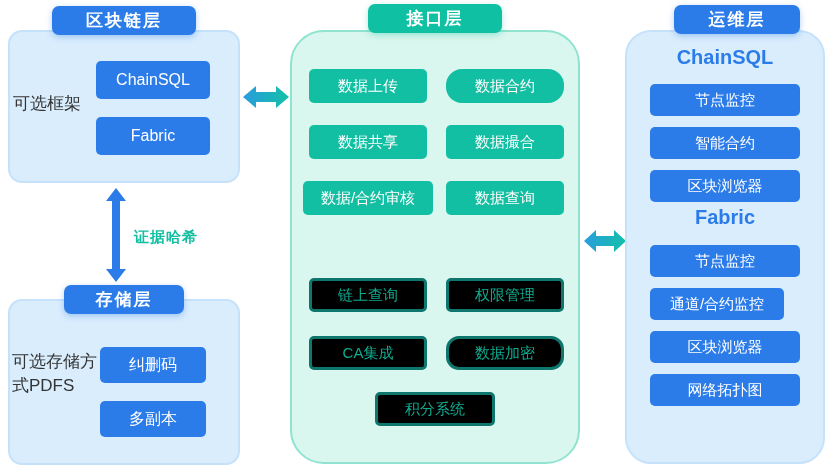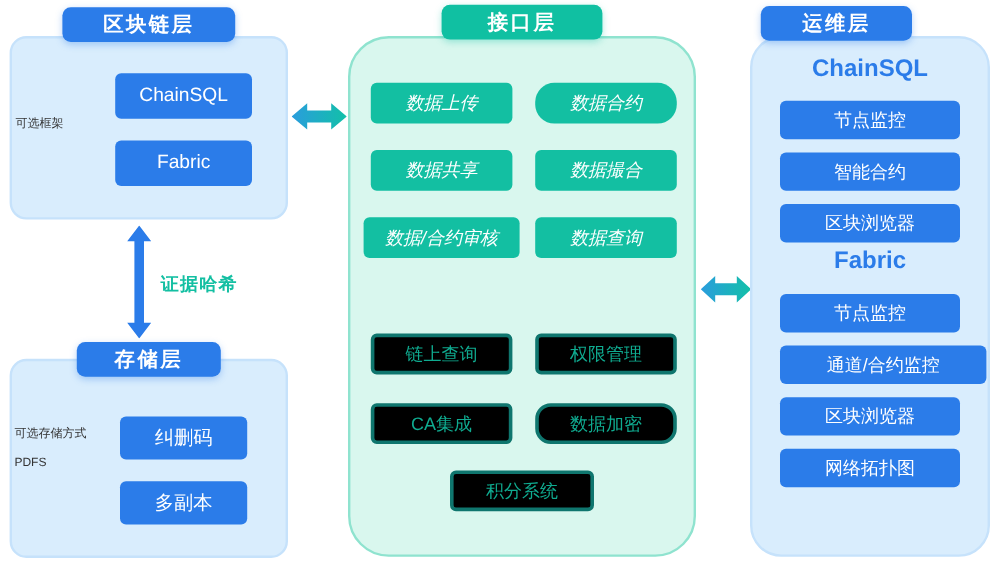--- a/index.html
+++ b/index.html
@@ -12,24 +12,24 @@
   .panel-green { background:#d9f7ee; border:2px solid #8fe3cf; border-radius:34px; }
 
   .badge { position:absolute; display:flex; align-items:center; justify-content:center;
            color:#ffffff; font-weight:700; font-size:17px; border-radius:7px; letter-spacing:2px; }
   .badge-blue { background:#2b7ce9; box-shadow:0 2px 6px rgba(43,124,233,.35); }
   .badge-teal { background:#10c0a2; box-shadow:0 2px 6px rgba(16,192,162,.35); }
 
   .btn { position:absolute; display:flex; align-items:center; justify-content:center;
          border-radius:5px; font-size:15px; white-space:nowrap; }
   .btn-blue { background:#2b7ce9; color:#ffffff; }
-  .btn-teal { background:#13bfa2; color:#ffffff;font-style:italic; }
+  .btn-teal { background:#13bfa2; color:#ffffff; }
   .btn-outline { background:#000000; border:3px solid #0f766e; color:#0fab90;text-align:center; }
 
-  .side-label { position:absolute; color:#333333; font-size:10px; line-height:24px; }
+  .side-label { position:absolute; color:#333333; font-size:17px; line-height:24px; }
   .group-heading { position:absolute; color:#2b7ce9; font-weight:700; font-size:20px; text-align:center; }
   .link-label { position:absolute; color:#13bfa2; font-weight:700; font-size:15px; letter-spacing:1px; }
   .arrow { position:absolute; }
 </style>
 </head>
 <body>
 
 <div class="canvas">
 
   <div class="panel panel-blue" style="left:8px;top:30px;width:232px;height:153px;"></div>
@@ -79,26 +79,26 @@
     <defs>
       <linearGradient id="grad2" x1="0" y1="0" x2="1" y2="0">
         <stop offset="0" stop-color="#2a9ddd"></stop>
           <stop offset="1" stop-color="#12c0a8"></stop>
       </linearGradient>
     </defs>
     <polygon points="0,14 12,3 12,9 30,9 30,3 42,14 30,25 30,19 12,19 12,25" fill="url(#grad2)"></polygon>
   </svg>
 
   <div class="panel panel-blue" style="left:625px;top:30px;width:200px;height:434px;border-radius:26px;"></div>
-  <div class="badge badge-blue" style="left:634px;top:5px;width:126px;height:29px;">运维层</div>
+  <div class="badge badge-blue" style="left:674px;top:5px;width:126px;height:29px;">运维层</div>
 
   <div class="group-heading" style="left:625px;top:46px;width:200px;">ChainSQL</div>
   <div class="btn btn-blue" style="left:650px;top:84px;width:150px;height:32px;">节点监控</div>
   <div class="btn btn-blue" style="left:650px;top:127px;width:150px;height:32px;">智能合约</div>
   <div class="btn btn-blue" style="left:650px;top:170px;width:150px;height:32px;">区块浏览器</div>
 
   <div class="group-heading" style="left:625px;top:206px;width:200px;">Fabric</div>
   <div class="btn btn-blue" style="left:650px;top:245px;width:150px;height:32px;">节点监控</div>
-  <div class="btn btn-blue" style="left:650px;top:288px;width:172px;height:32px;">通道/合约监控</div>
+  <div class="btn btn-blue" style="left:650px;top:288px;width:134px;height:32px;">通道/合约监控</div>
   <div class="btn btn-blue" style="left:650px;top:331px;width:150px;height:32px;">区块浏览器</div>
   <div class="btn btn-blue" style="left:650px;top:374px;width:150px;height:32px;">网络拓扑图</div>
 
 </div>
 
 </body></html>

